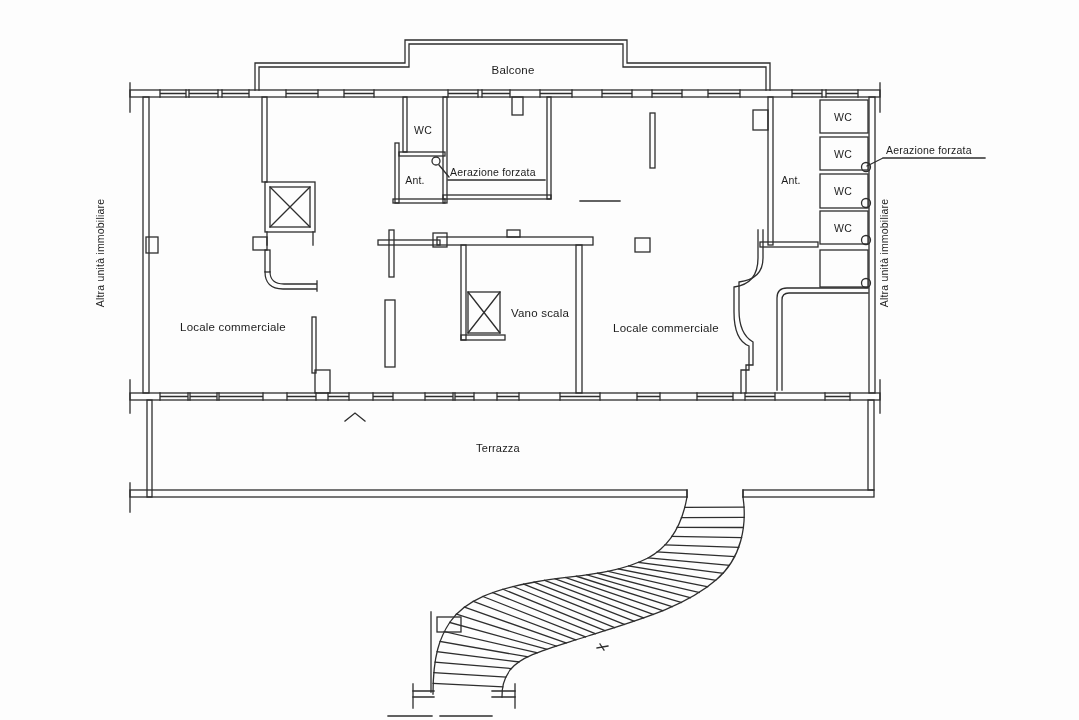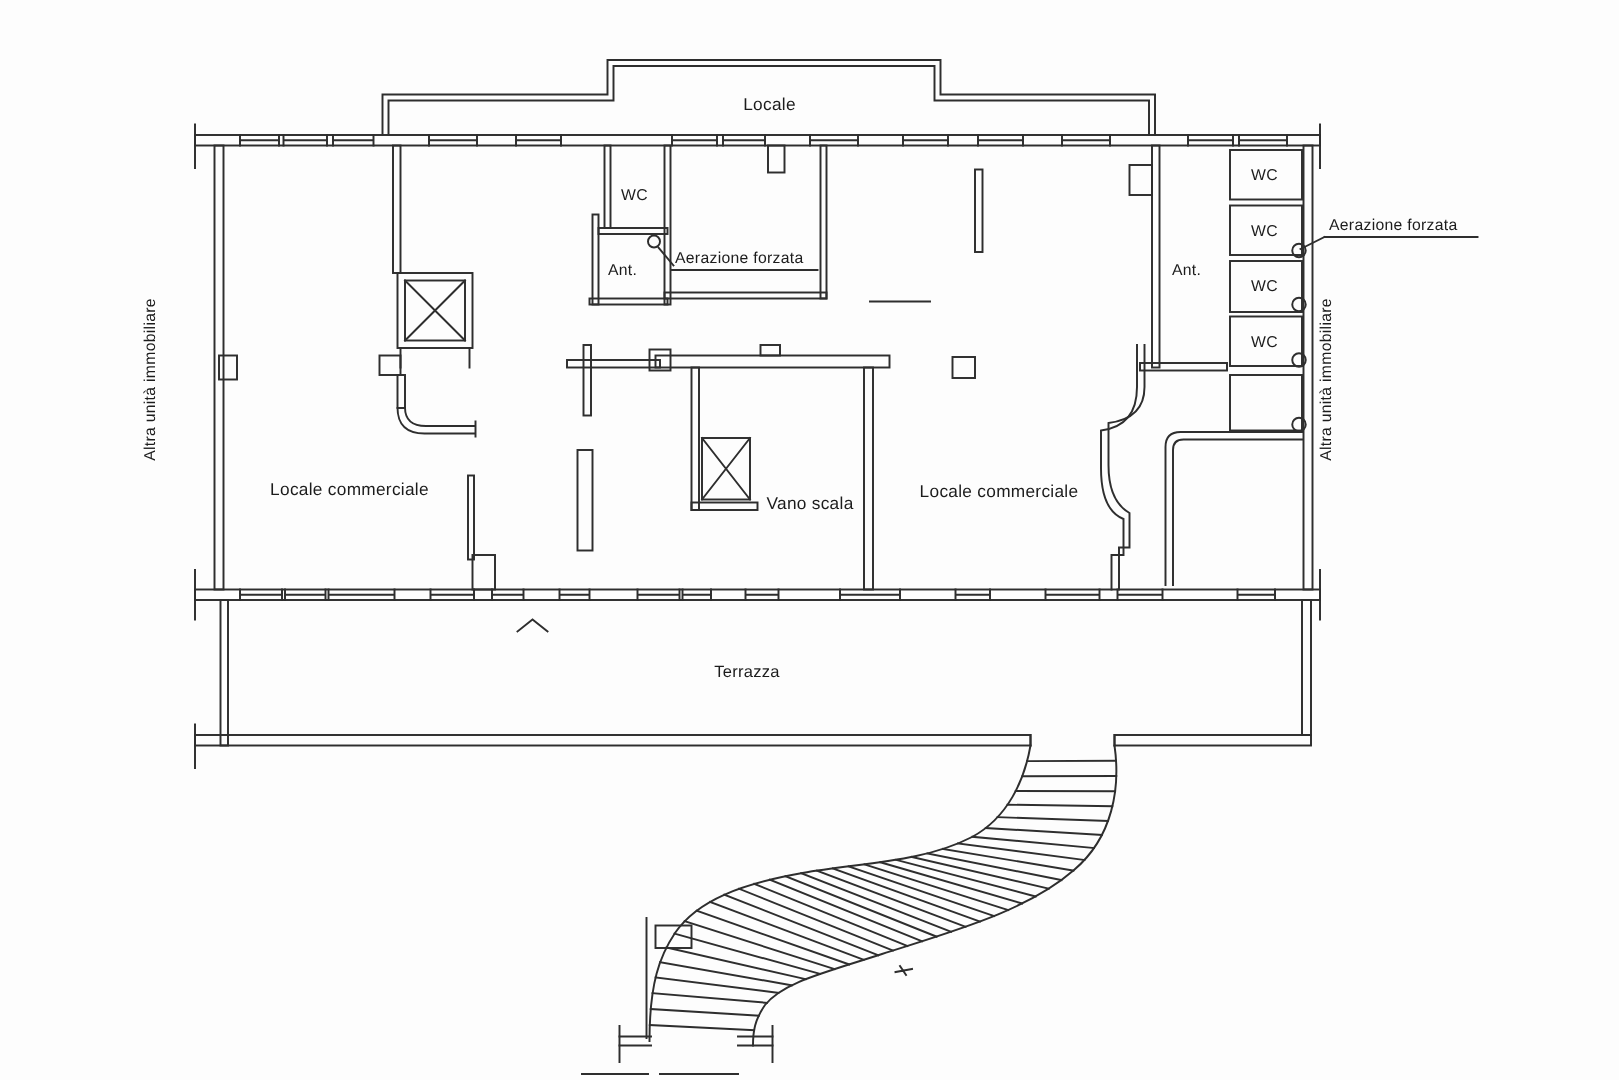--- a/index.html
+++ b/index.html
@@ -207,31 +207,31 @@
       <path d="M413,691 H434 M413,697 H434 M492,691 H515 M492,697 H515"></path>
 
       <path d="M597,648 L608,646 M600,644 L604,650" stroke-width="1"></path>
     </g>
 
     <g>
       <path d="M388,716 H432 M440,716 H492" stroke-width="3" stroke="#4d4d4d"></path>
     </g>
   </svg>
 
-  <div class="lbl ctr" style="left:513px;top:70px;font-size:11.5px">Locale</div>
+  <div class="lbl ctr" style="left:513px;top:70px;font-size:11.5px">Balcone</div>
 
   <div class="lbl ctr sm" style="left:423px;top:130px">WC</div>
 
   <div class="lbl ctr sm" style="left:415px;top:180px">Ant.</div>
 
   <div class="lbl sm" style="left:450px;top:166px">Aerazione forzata</div>
 
   <div class="lbl ctr" style="left:233px;top:327px;font-size:11.5px">Locale commerciale</div>
 
-  <div class="lbl ctr" style="left:540px;top:336px;font-size:11.5px">Vano scala</div>
+  <div class="lbl ctr" style="left:540px;top:313px;font-size:11.5px">Vano scala</div>
 
   <div class="lbl ctr" style="left:666px;top:328px;font-size:11.5px">Locale commerciale</div>
 
   <div class="lbl ctr sm" style="left:791px;top:180px">Ant.</div>
 
   <div class="lbl ctr sm" style="left:843px;top:117px">WC</div>
   <div class="lbl ctr sm" style="left:843px;top:154px">WC</div>
   <div class="lbl ctr sm" style="left:843px;top:191px">WC</div>
   <div class="lbl ctr sm" style="left:843px;top:228px">WC</div>
 

